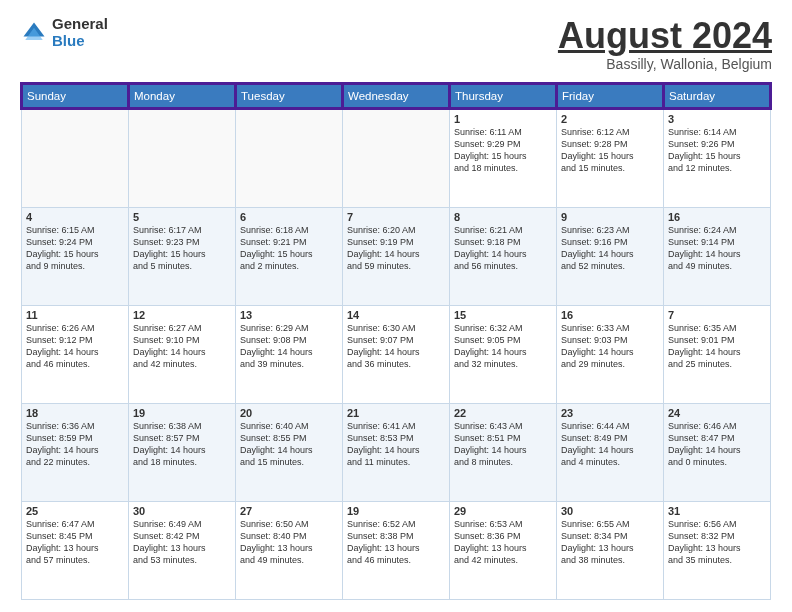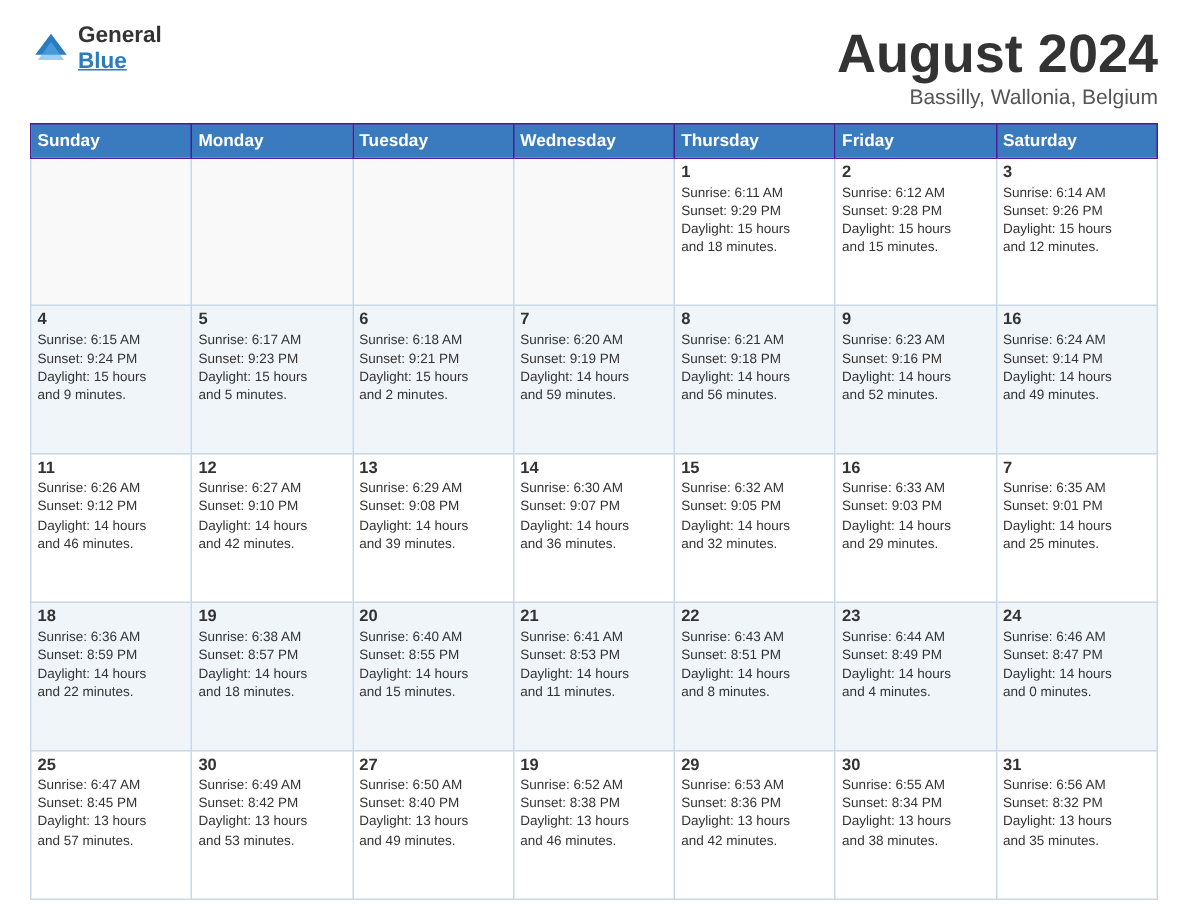--- a/index.html
+++ b/index.html
@@ -35,53 +35,53 @@
     }
     .logo-general {
       font-size: 15px;
       font-weight: bold;
       color: #333;
     }
     .logo-blue {
       font-size: 15px;
       font-weight: bold;
       color: #2a7bbf;
-      text-decoration: underline;
     }
     .logo-icon {
       width: 28px;
       height: 28px;
     }
     .title-block {
       text-align: right;
     }
     .month-title {
       font-size: 36px;
       font-weight: bold;
       color: #333;
       line-height: 1.1;
+      text-decoration: underline;
     }
     .subtitle {
       font-size: 14px;
       color: #555;
     }
     .calendar {
       flex: 1;
       border-collapse: collapse;
       width: 100%;
       table-layout: fixed;
     }
     .calendar th {
       background-color: #3a7bbf;
       color: white;
       font-size: 11.5px;
-      font-weight: bold;
+      font-weight: normal;
       padding: 5px 4px;
       text-align: left;
-      border: 1px solid #4c1d95;
+      border: 3px solid #4c1d95;
     }
     .calendar td {
       border: 1px solid #c8d8e8;
       vertical-align: top;
       padding: 3px 4px;
       font-size: 9.5px;
       color: #333;
       background: #fff;
     }
     .calendar tr:nth-child(even) td {

